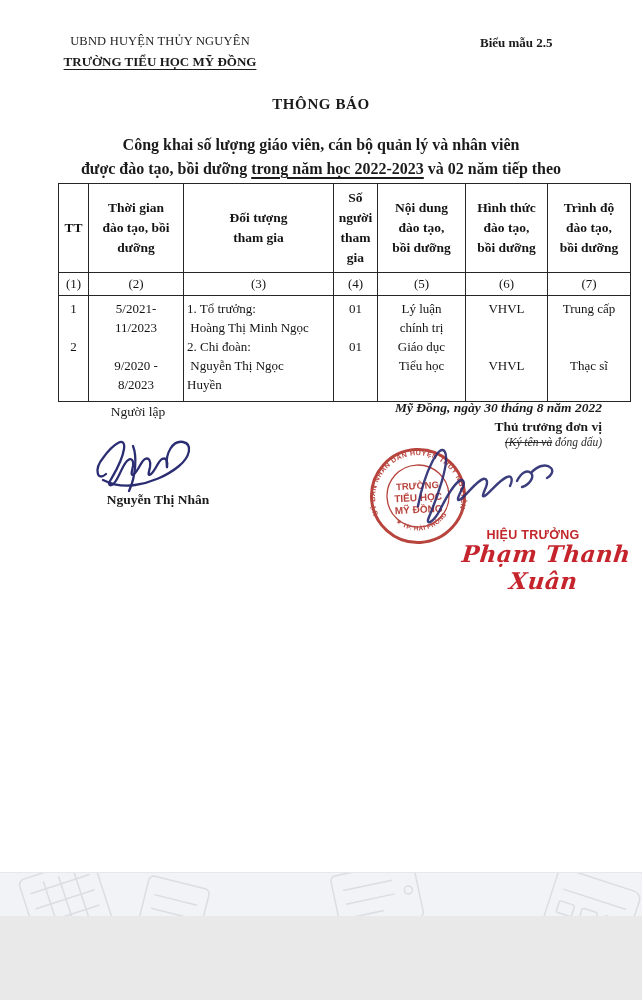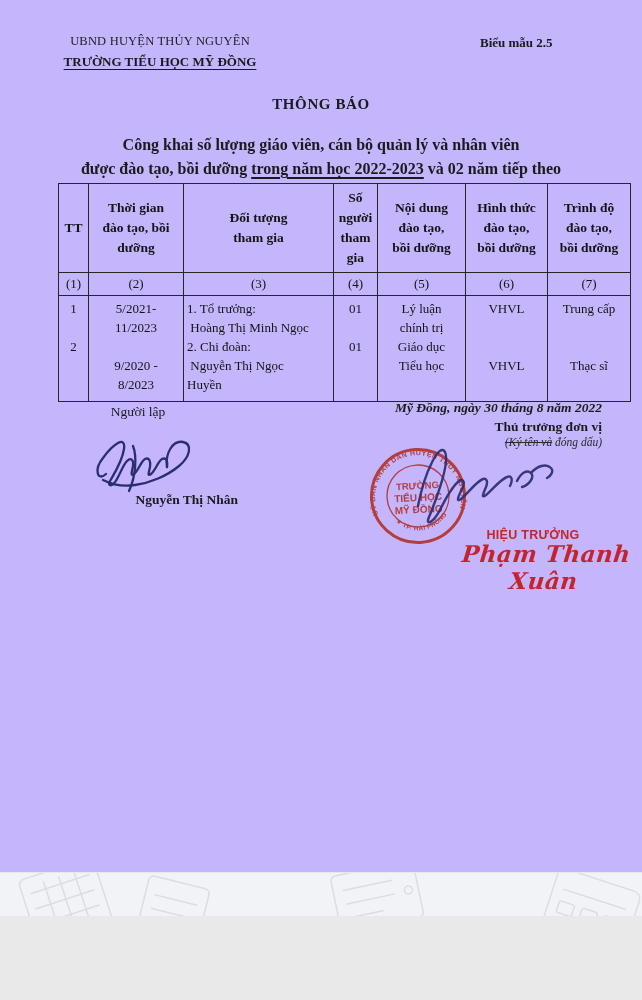--- a/index.html
+++ b/index.html
@@ -1,18 +1,18 @@
 <!DOCTYPE html>
 <html><head>
 <meta charset="utf-8">
 <style>
   html,body{margin:0;padding:0;background:#e9e9e9;}
   .page{
     position:relative;width:642px;height:916px;margin:0 auto;
-    background:#c4b5fd;overflow:hidden;
+    background:#ffffff;overflow:hidden;
     font-family:"Liberation Serif","DejaVu Serif",serif;
     color:#1b1b1b;
   }
   .abs{position:absolute;}
 
   
   .org-block{left:50px;top:34px;width:220px;text-align:center;line-height:1.25;}
   .org-parent{font-size:12.5px;letter-spacing:.2px;color:#222;}
   .org-name{font-size:13px;font-weight:bold;text-decoration:underline;text-underline-offset:3px;margin-top:4px;}
   .form-code{left:480px;top:35px;width:110px;font-size:13px;font-weight:bold;}
@@ -34,21 +34,21 @@
     white-space:pre-line;overflow:hidden;
   }
   table.main th{font-weight:bold;text-align:center;line-height:20px;height:84px;font-size:13.5px;}
   tr.nums td{height:20px;text-align:center;line-height:16px;font-size:13px;padding:1px 0;}
   tr.body td{height:100px;vertical-align:top;line-height:19px;padding-top:3px;text-align:center;white-space:pre-wrap;}
   tr.body td.lft{text-align:left;padding-left:3px;}
 
   
   .nguoi-lap{left:68px;top:404px;width:140px;text-align:center;font-size:13.5px;font-weight:normal;}
   .sig-left{left:90px;top:424px;}
-  .ten-nguoi-lap{left:78px;top:492px;width:160px;text-align:right;font-size:13.5px;font-weight:bold;}
+  .ten-nguoi-lap{left:78px;top:492px;width:160px;text-align:center;font-size:13.5px;font-weight:bold;}
 
   .right-sign{left:310px;top:400px;width:292px;text-align:right;}
   .date-line{font-size:13.5px;font-weight:bold;font-style:italic;}
   .thu-truong{font-size:13.5px;font-weight:bold;margin-top:3px;}
   .sign-note{font-size:11.5px;font-style:italic;margin-top:1px;color:#2a2a2a;}
   .strike{text-decoration:line-through;text-decoration-thickness:1px;}
 
   .stamp{left:368px;top:446px;opacity:.93;transform:rotate(-3deg);}
   .sig-right{left:388px;top:428px;}
   .hieu-truong{left:458px;top:528px;width:150px;text-align:center;font-size:12.5px;font-weight:bold;color:#c2272b;letter-spacing:.3px;font-family:"Liberation Sans","DejaVu Sans",sans-serif;}

